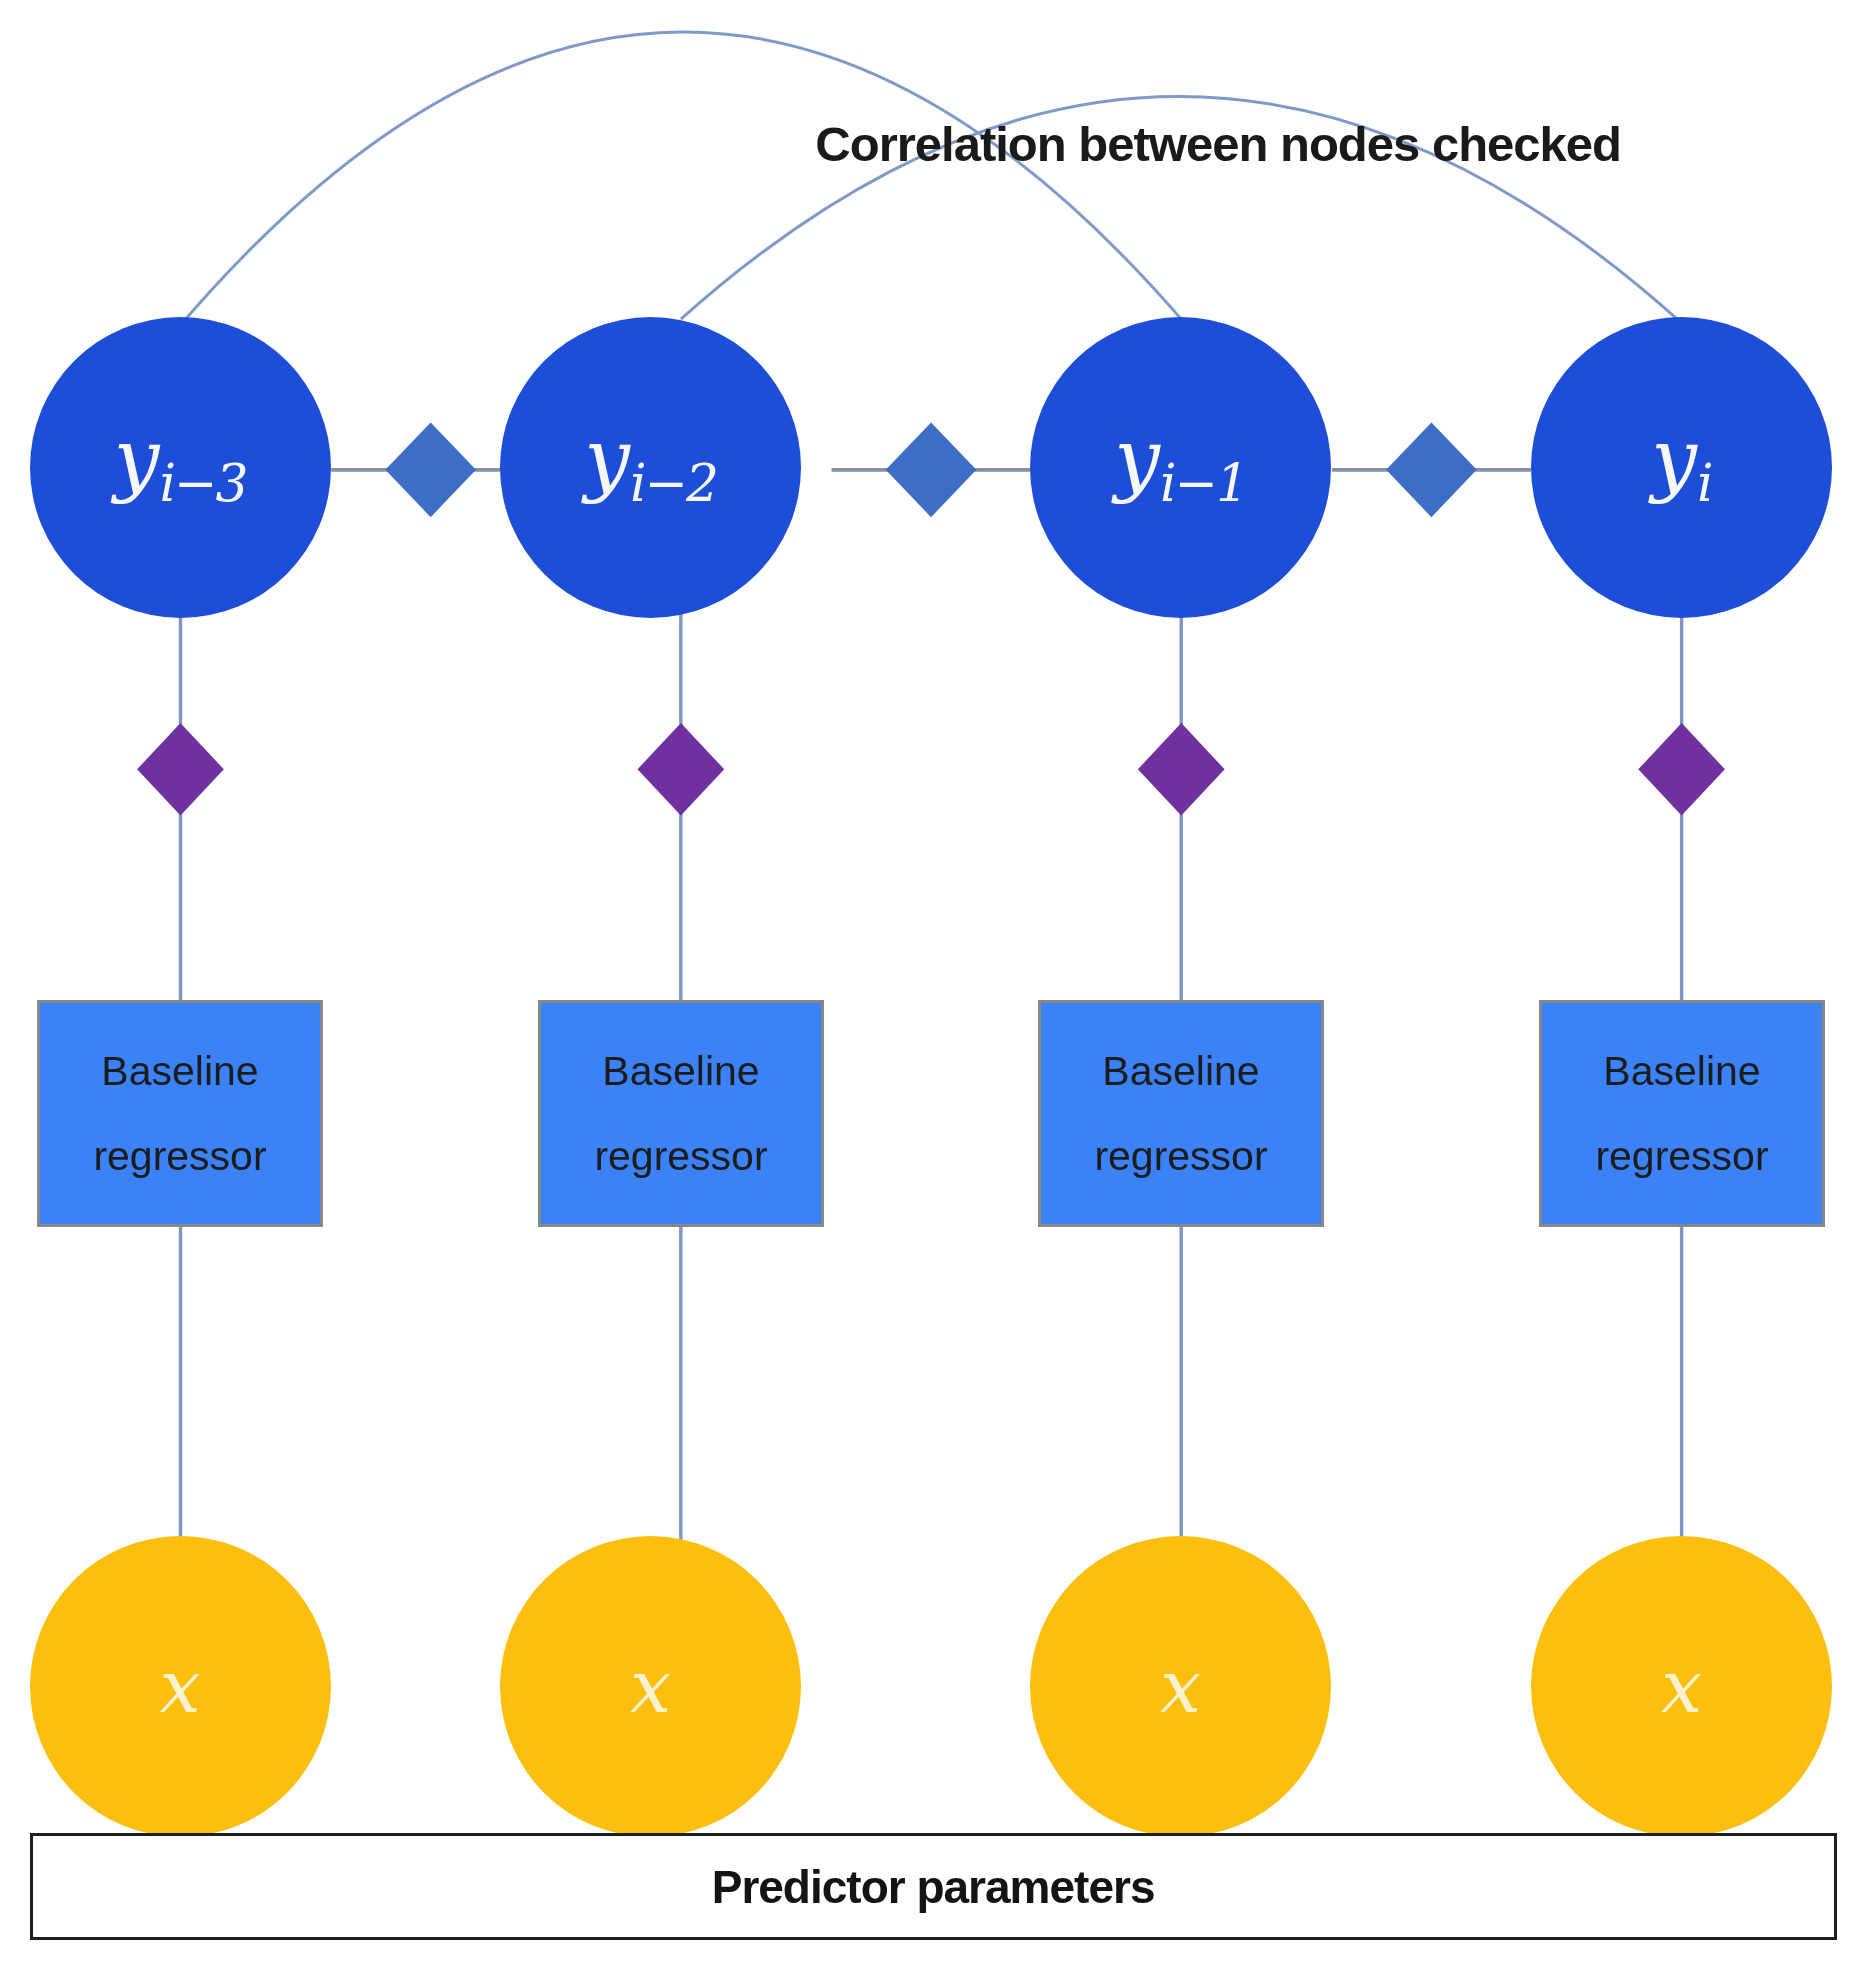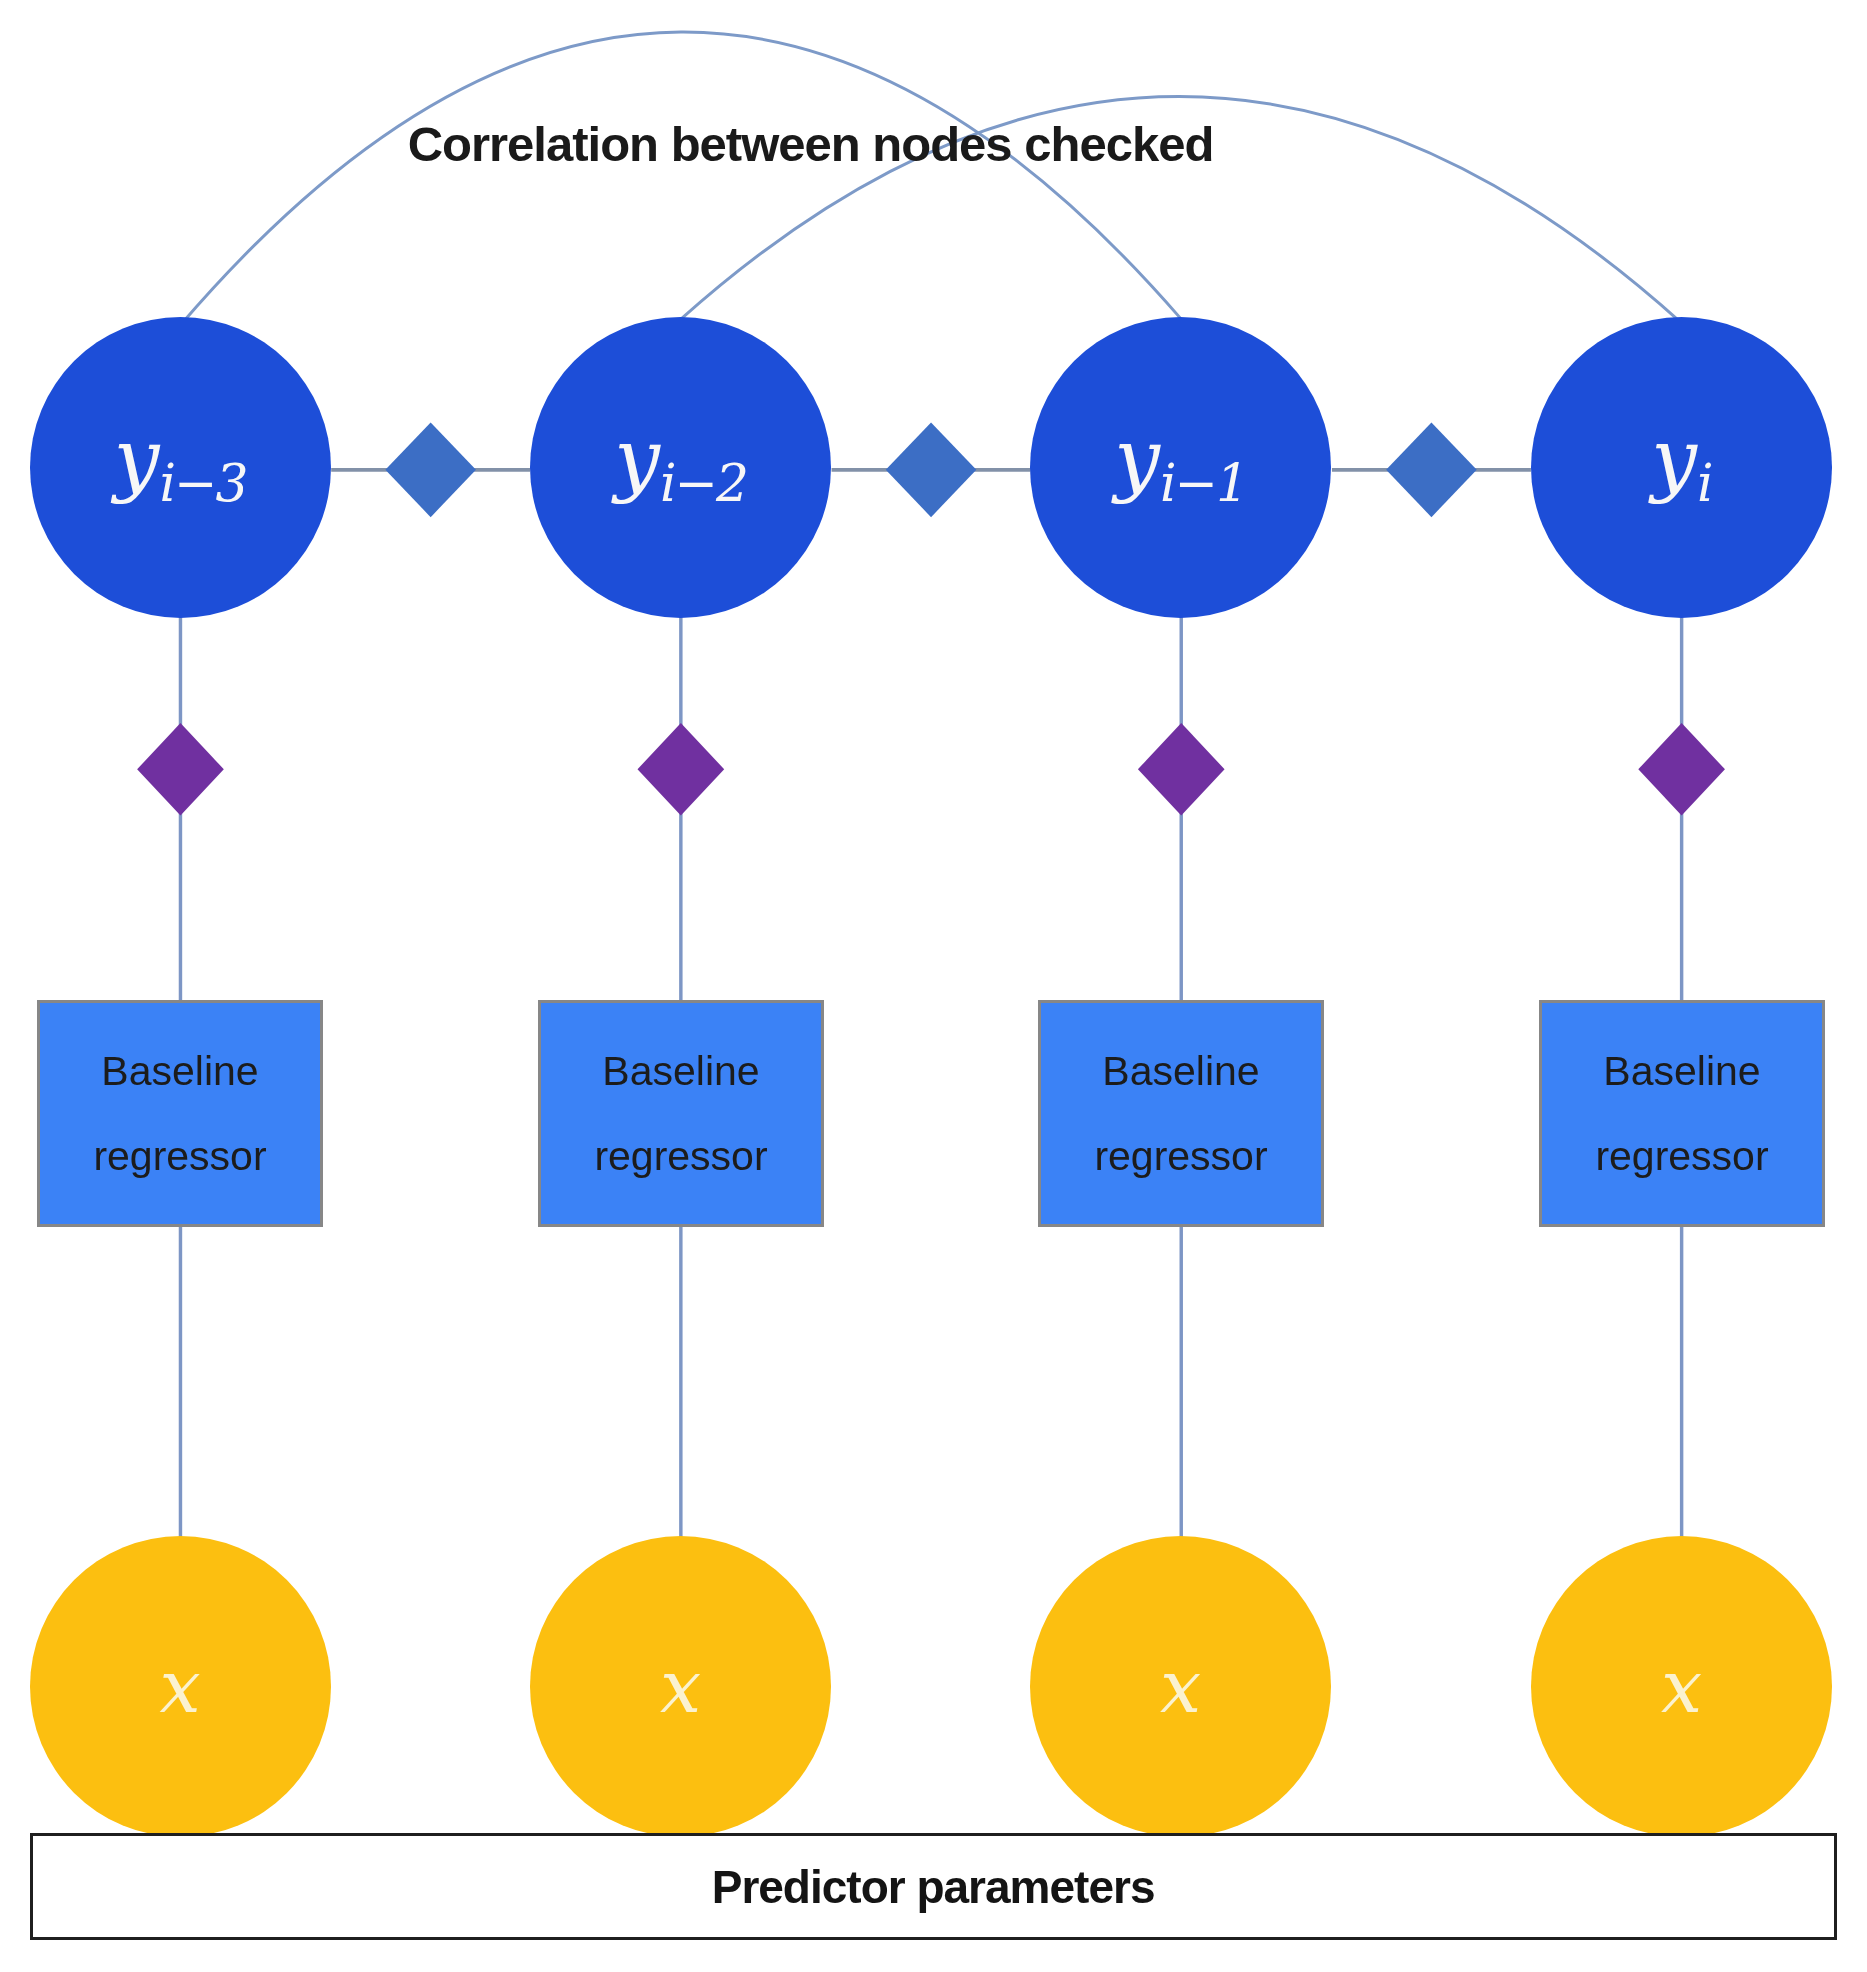--- a/index.html
+++ b/index.html
@@ -10,21 +10,21 @@
     background: #ffffff;
     overflow: hidden;
     font-family: "Liberation Sans", sans-serif;
   }
   .layer { position: absolute; left: 0; top: 0; width: 1868px; height: 1972px; }
 
   .title {
     position: absolute;
     left: 0; top: 116px;
     width: 1621px;
-    text-align: center;
+    text-align: right;
     font-size: 49px;
     font-weight: 600;
     letter-spacing: -1px;
     color: #1a1a1a;
   }
 
   .y-node {
     position: absolute;
     width: 301px; height: 301px;
     border-radius: 50%;
@@ -71,21 +71,21 @@
     border: 3.9px solid #878787;
     display: flex; flex-direction: column;
     align-items: center; justify-content: center;
     font-size: 41px;
     line-height: 2.05;
     color: #1c1c1c;
     text-align: center;
   }
 
   .col1 { left: 29.6px; }
-  .col2 { left: 530px; justify-content: center; }
+  .col2 { left: 500px; justify-content: center; }
   .col3 { left: 1030px; }
   .col4 { left: 1531px; }
   .bcol1 { left: 37px; }
   .bcol2 { left: 538px; }
   .bcol3 { left: 1038px; }
   .bcol4 { left: 1539px; }
 
   .bottom-bar {
     position: absolute;
     left: 29.6px; top: 1833px;

